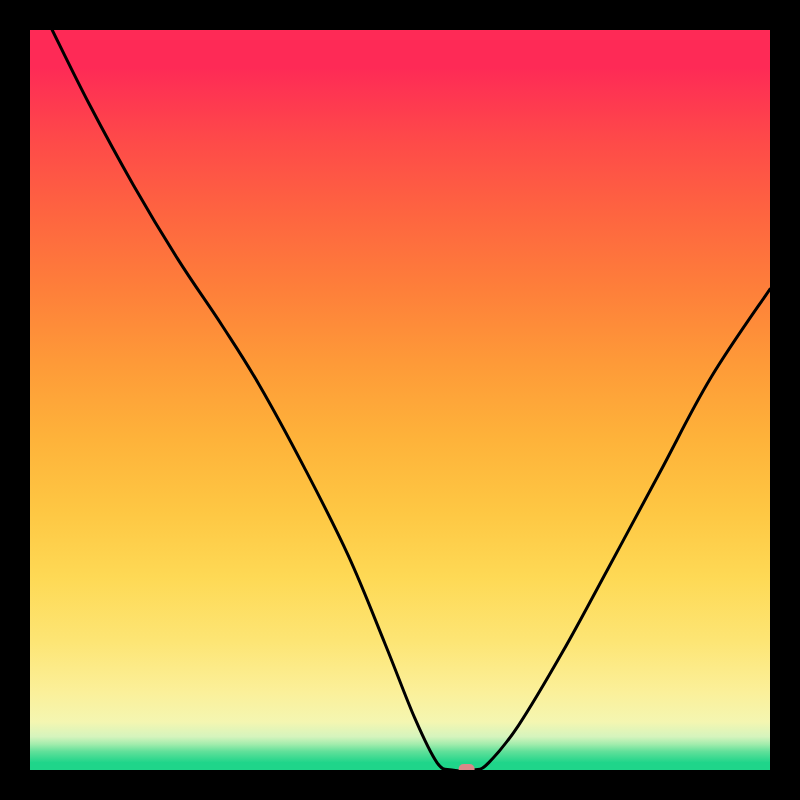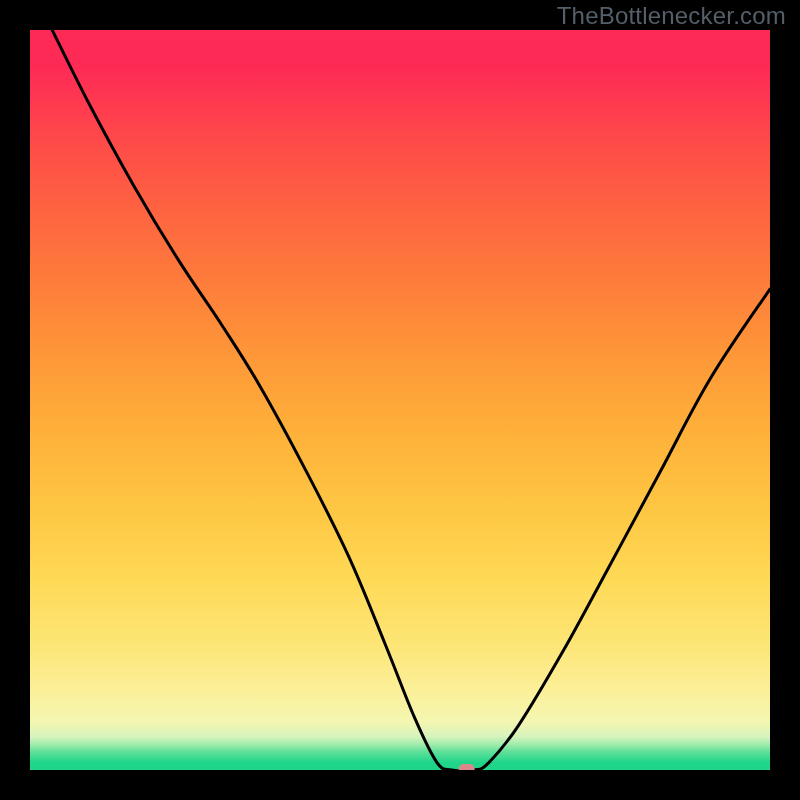--- a/index.html
+++ b/index.html
@@ -34,21 +34,20 @@
     height: 740px;
   }
   svg {
     display: block;
   }
 </style>
 </head>
 <body>
 
 <div class="container">
-  <div class="watermark">TheBottlenecker.com</div>
 
   <div class="plot-frame">
     <svg id="chart-svg" width="740" height="740" viewBox="0 0 740 740">
         <defs>
           <linearGradient id="bg-grad" x1="0" y1="1" x2="0" y2="0">
             <stop offset="1.00%" stop-color="#1fd58a"></stop>
             <stop offset="2.50%" stop-color="#61e09a"></stop>
             <stop offset="3.50%" stop-color="#a3ecad"></stop>
             <stop offset="4.50%" stop-color="#d5f4bd"></stop>
             <stop offset="6.50%" stop-color="#f4f6b1"></stop>

